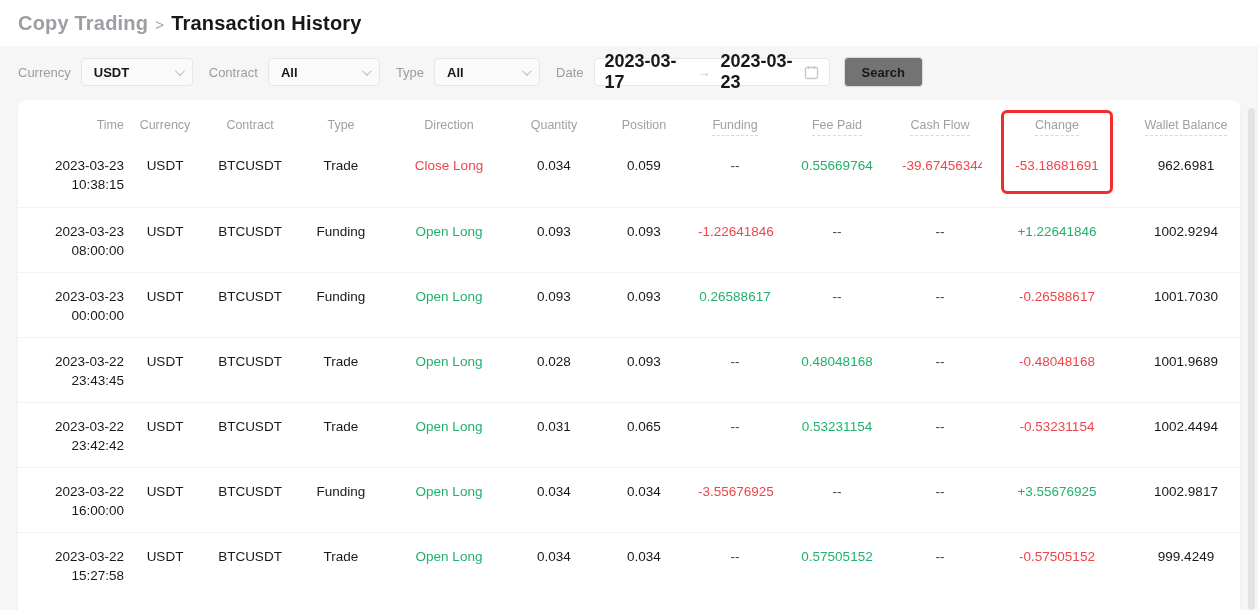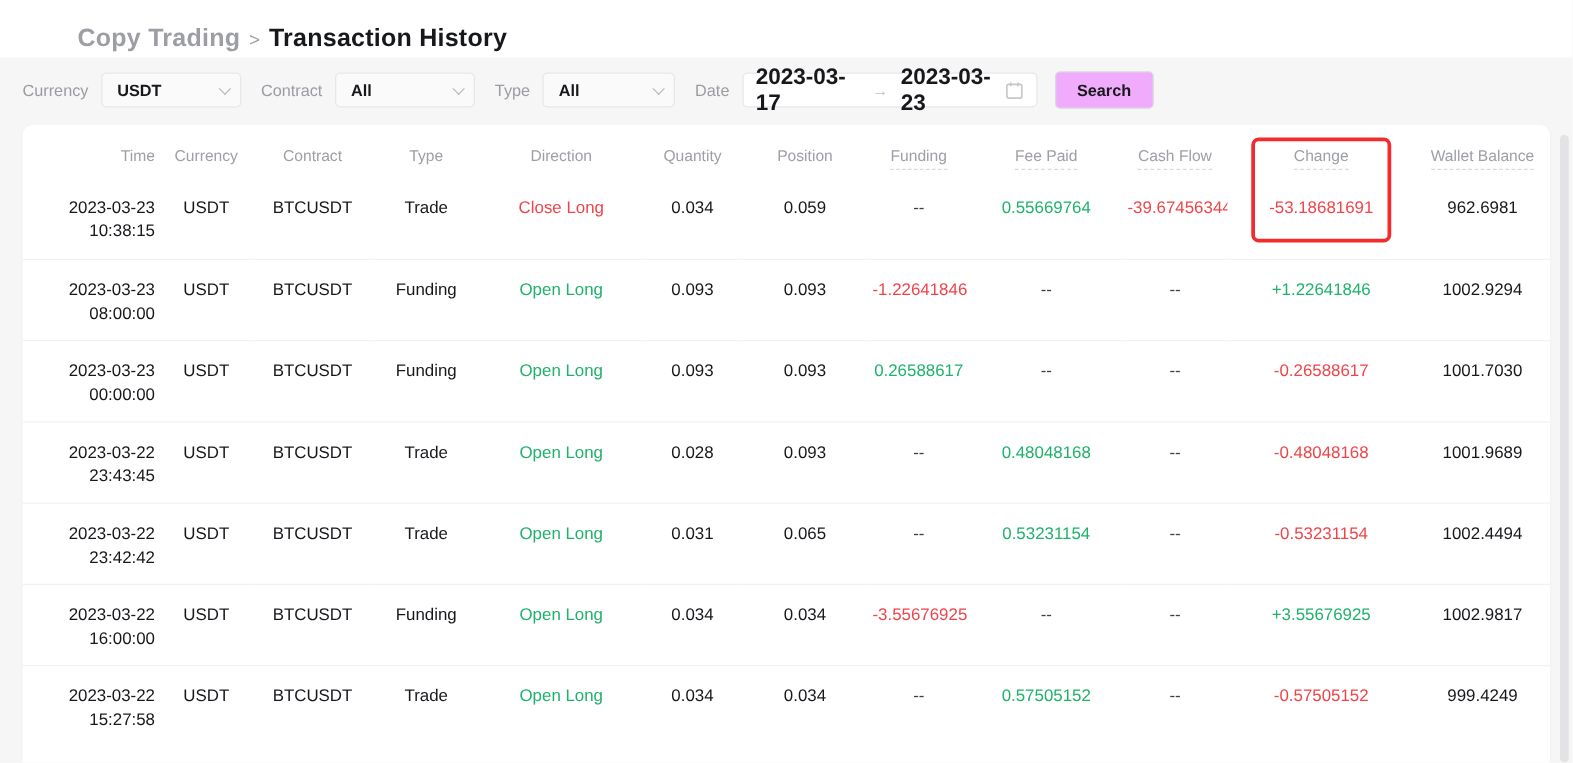--- a/index.html
+++ b/index.html
@@ -2,41 +2,41 @@
 <html style="--green: #20b26c; --red: #ef454a;"><head>
 <meta charset="utf-8">
 <style>
   * { margin:0; padding:0; box-sizing:border-box; }
   html,body { width:1258px; height:610px; overflow:hidden;
     font-family:"Liberation Sans", sans-serif; background:#f6f6f7; }
   .topstrip { background:#ffffff; height:46px; width:100%; position:absolute; top:0; left:0; }
   .page { position:relative; width:1258px; height:610px; }
 
   
-  .breadcrumb { position:absolute; top:20px; left:18px; font-size:20px; font-weight:700; letter-spacing:.2px;margin-left:44px; }
+  .breadcrumb { position:absolute; top:12px; left:18px; font-size:20px; font-weight:700; letter-spacing:.2px; }
   .breadcrumb .parent { color:#9d9ea3; cursor:pointer; }
   .breadcrumb .sep { color:#9d9ea3; font-size:15px; font-weight:400; margin:0 7px; }
   .breadcrumb .current { color:#17181b; }
 
   
   .filter-bar { position:absolute; top:57px; left:18px; display:flex; align-items:center; }
   .flabel { font-size:13px; color:#9b9ca1; margin-right:10px; }
   .select { height:28px; background:#fafafb; border:1px solid #e7e7ea; border-radius:4px;
     display:flex; align-items:center; justify-content:space-between; padding:0 10px 0 12px;
     margin-right:16px; cursor:pointer; }
   .select .sel-val { font-size:13px; font-weight:700; color:#17181b; }
   .chevron { width:7px; height:7px; border-right:1.5px solid #b9b9bf; border-bottom:1.5px solid #b9b9bf;
     transform:rotate(45deg) translateY(-2px); display:inline-block; margin-left:18px; }
   .sel-currency { width:112px; } .sel-contract { width:112px; } .sel-type { width:106px; }
   .date-range { height:28px; width:236px; background:#ffffff; border:1px solid #e7e7ea; border-radius:4px;
     display:flex; align-items:center; padding:0 10px; margin-right:14px; cursor:pointer; }
   .date-range .dval { font-size:18px; font-weight:700; color:#17181b; }
   .date-range .arrow { color:#c2c2c7; font-size:13px; margin:0 10px; }
   .date-range .cal { margin-left:auto; display:flex; }
-  .search-btn { height:30px; padding:0 17px; background:#f0abfc; border:1px solid #d9d9de; border-radius:4px;
+  .search-btn { height:30px; padding:0 17px; background:#737373; border:1px solid #d9d9de; border-radius:4px;
     font-family:"Liberation Sans", sans-serif; font-size:13px; font-weight:700; color:#17181b; cursor:pointer; }
 
   
   .card { position:absolute; top:100px; left:18px; width:1222px; height:540px; background:#ffffff;
     border-radius:8px 8px 0 0; box-shadow:0 1px 3px rgba(0,0,0,.04); }
   table { border-collapse:collapse; table-layout:fixed; width:1222px; }
   th, td { font-weight:400; overflow:hidden; white-space:nowrap; }
   th { font-size:12.5px; color:#9da0a6; padding:18px 4px 10px; text-align:center; }
   th span.hint { border-bottom:1px dashed #d9d9dc; padding-bottom:3px; }
   td { font-size:13.5px; color:#17181c; padding:14px 4px 12px; text-align:center; vertical-align:top;

